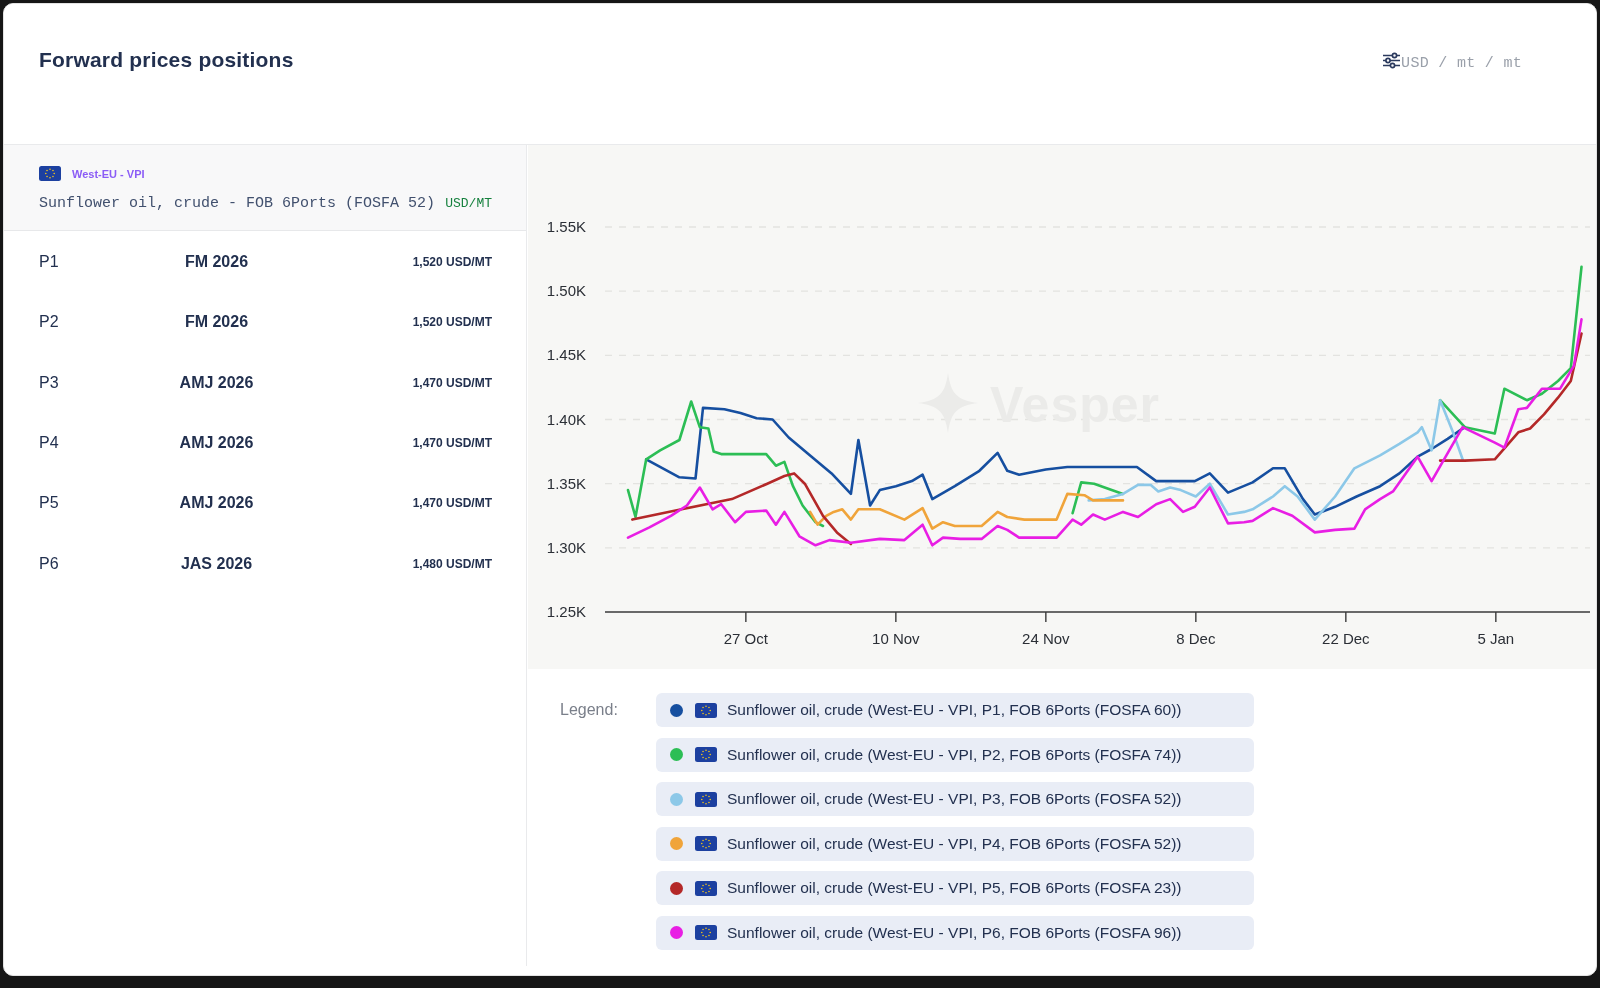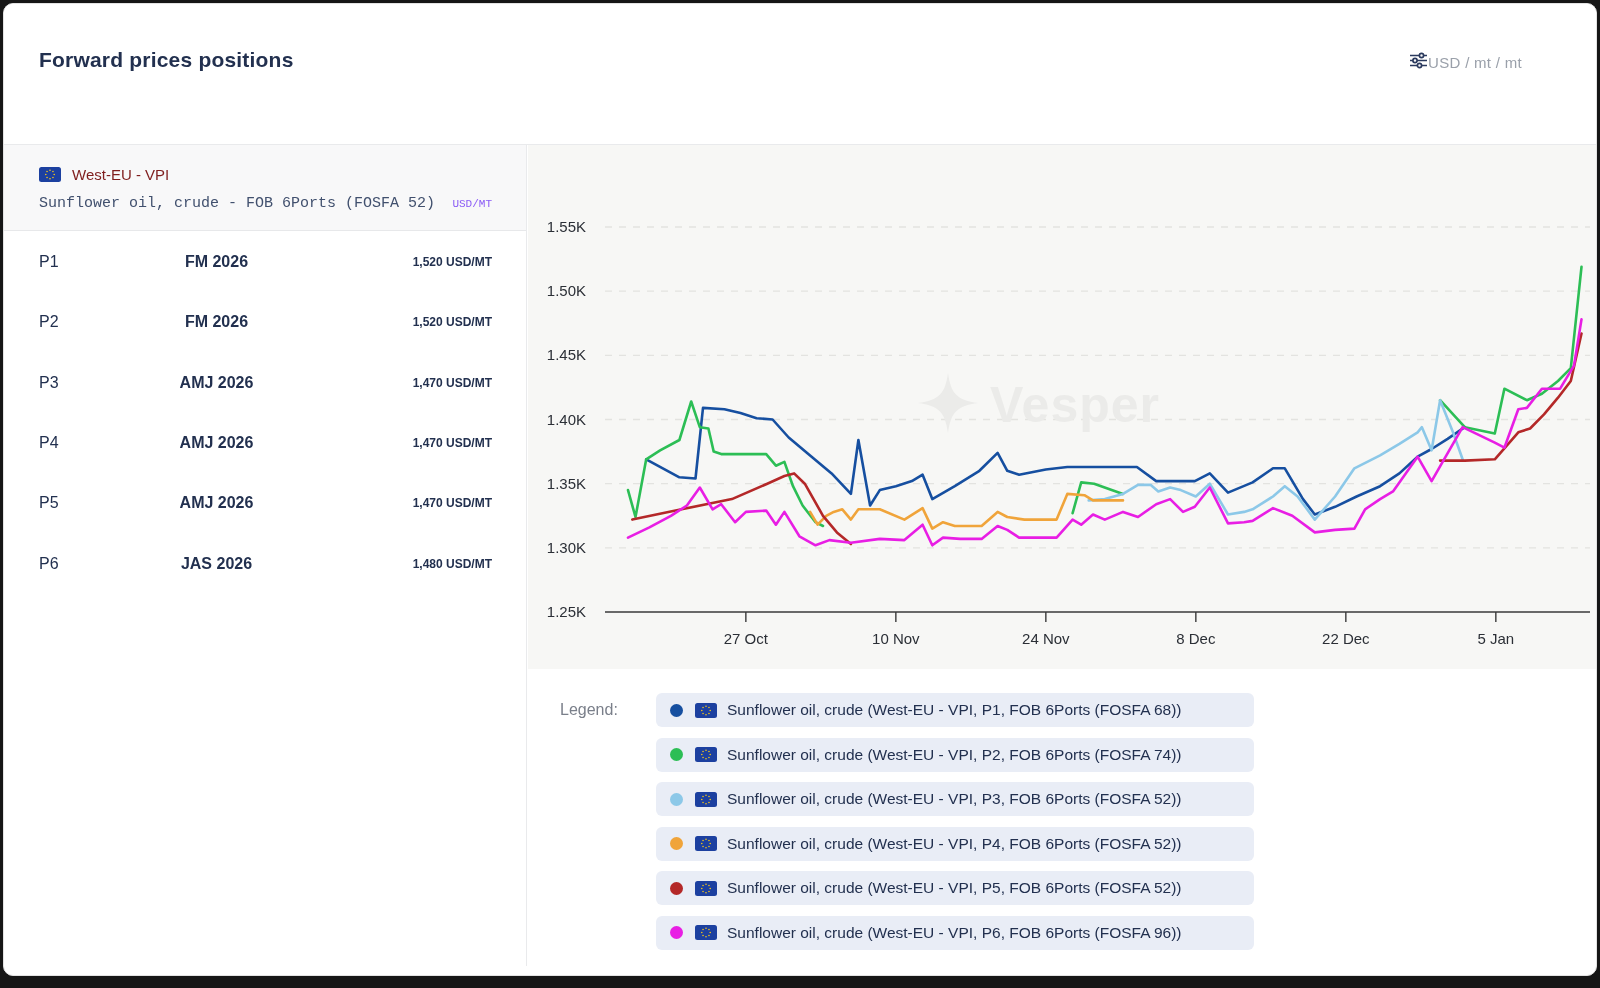--- a/index.html
+++ b/index.html
@@ -3,32 +3,32 @@
 <meta charset="utf-8">
 <style>
   * { margin:0; padding:0; box-sizing:border-box; }
   html,body { width:1600px; height:988px; background:#161616; font-family:"Liberation Sans", sans-serif; }
   .card {
     position:absolute; left:3px; top:3px; width:1594px; height:973px;
     background:#ffffff; border:1px solid #e3e3e3; border-radius:10px; overflow:hidden;
   }
   .card-header { position:absolute; left:0; top:0; width:100%; height:140px; background:#fff; }
   .page-title { position:absolute; left:35px; top:44px; font-size:21px; font-weight:700; color:#22304f; letter-spacing:.2px; }
-  .unit-control { position:absolute; right:74px; top:47px; display:flex; align-items:center; gap:0; cursor:pointer; }
+  .unit-control { position:absolute; right:74px; top:47px; display:flex; align-items:center; gap:0; cursor:pointer;font-family:Liberation Mono, monospace; }
   .unit-text { font-size:15px; color:#9aa0aa; letter-spacing:.3px; }
   .content-divider { position:absolute; left:0; top:140px; width:100%; height:1px; background:#e9eaec; }
 
   
   .left-panel { position:absolute; left:0; top:141px; width:523px; height:821px; background:#fff; border-right:1px solid #e9eaec; }
   .panel-head { position:absolute; left:0; top:0; width:100%; height:86px; background:#f8f8f9; border-bottom:1px solid #e7e8ea; }
   .panel-title-row { position:absolute; left:35px; top:21px; display:flex; align-items:center; gap:11px; }
-  .panel-title { font-size:15px; font-weight:400; color:#7f1d1d; }
+  .panel-title { font-size:11px; font-weight:700; color:#8b5cf6; }
   .panel-sub-row { position:absolute; left:35px; right:34px; top:50px; display:flex; justify-content:space-between; align-items:center;font-family:Liberation Mono, monospace; }
   .panel-sub { font-size:15px; color:#41506e; }
-  .panel-unit { font-size:11px; color:#8b5cf6; }
+  .panel-unit { font-size:13px; color:#15803d; }
   .rows { position:absolute; left:0; top:87px; width:100%; }
   .prow { height:60.3px; display:grid; grid-template-columns:70px 215px 1fr; align-items:center; padding:0 34px 0 35px; cursor:pointer; }
   .prow .c1 { font-size:16px; font-weight:400; color:#22304f; }
   .prow .c2 { font-size:16px; font-weight:700; color:#22304f; text-align:center; }
   .prow .c3 { font-size:12px; font-weight:600; color:#22304f; text-align:right; }
 
   
   .chart-panel { position:absolute; left:524px; top:141px; width:1070px; height:524px; background:#f7f7f5; }
   .chart-panel svg { display:block; }
 
@@ -172,21 +172,21 @@
               <rect width="22" height="15" rx="2.5" fill="#1c40a0"></rect>
               <circle cx="11.00" cy="3.30" r="0.8" fill="#f5c518"></circle>
               <circle cx="13.97" cy="4.53" r="0.8" fill="#f5c518"></circle>
               <circle cx="15.20" cy="7.50" r="0.8" fill="#f5c518"></circle>
               <circle cx="13.97" cy="10.47" r="0.8" fill="#f5c518"></circle>
               <circle cx="11.00" cy="11.70" r="0.8" fill="#f5c518"></circle>
               <circle cx="8.03" cy="10.47" r="0.8" fill="#f5c518"></circle>
               <circle cx="6.80" cy="7.50" r="0.8" fill="#f5c518"></circle>
               <circle cx="8.03" cy="4.53" r="0.8" fill="#f5c518"></circle>
             </svg></span>
-        <span class="legend-text">Sunflower oil, crude (West-EU - VPI, P1, FOB 6Ports (FOSFA 68))</span>
+        <span class="legend-text">Sunflower oil, crude (West-EU - VPI, P1, FOB 6Ports (FOSFA 60))</span>
       </div>
       <div class="legend-pill">
         <span class="legend-dot" style="background: rgb(44, 190, 85);"></span>
         <span class="eu-flag"><svg width="22" height="15" viewBox="0 0 22 15">
               <rect width="22" height="15" rx="2.5" fill="#1c40a0"></rect>
               <circle cx="11.00" cy="3.30" r="0.8" fill="#f5c518"></circle>
               <circle cx="13.97" cy="4.53" r="0.8" fill="#f5c518"></circle>
               <circle cx="15.20" cy="7.50" r="0.8" fill="#f5c518"></circle>
               <circle cx="13.97" cy="10.47" r="0.8" fill="#f5c518"></circle>
               <circle cx="11.00" cy="11.70" r="0.8" fill="#f5c518"></circle>
@@ -232,21 +232,21 @@
               <rect width="22" height="15" rx="2.5" fill="#1c40a0"></rect>
               <circle cx="11.00" cy="3.30" r="0.8" fill="#f5c518"></circle>
               <circle cx="13.97" cy="4.53" r="0.8" fill="#f5c518"></circle>
               <circle cx="15.20" cy="7.50" r="0.8" fill="#f5c518"></circle>
               <circle cx="13.97" cy="10.47" r="0.8" fill="#f5c518"></circle>
               <circle cx="11.00" cy="11.70" r="0.8" fill="#f5c518"></circle>
               <circle cx="8.03" cy="10.47" r="0.8" fill="#f5c518"></circle>
               <circle cx="6.80" cy="7.50" r="0.8" fill="#f5c518"></circle>
               <circle cx="8.03" cy="4.53" r="0.8" fill="#f5c518"></circle>
             </svg></span>
-        <span class="legend-text">Sunflower oil, crude (West-EU - VPI, P5, FOB 6Ports (FOSFA 52))</span>
+        <span class="legend-text">Sunflower oil, crude (West-EU - VPI, P5, FOB 6Ports (FOSFA 23))</span>
       </div>
       <div class="legend-pill">
         <span class="legend-dot" style="background: rgb(232, 30, 228);"></span>
         <span class="eu-flag"><svg width="22" height="15" viewBox="0 0 22 15">
               <rect width="22" height="15" rx="2.5" fill="#1c40a0"></rect>
               <circle cx="11.00" cy="3.30" r="0.8" fill="#f5c518"></circle>
               <circle cx="13.97" cy="4.53" r="0.8" fill="#f5c518"></circle>
               <circle cx="15.20" cy="7.50" r="0.8" fill="#f5c518"></circle>
               <circle cx="13.97" cy="10.47" r="0.8" fill="#f5c518"></circle>
               <circle cx="11.00" cy="11.70" r="0.8" fill="#f5c518"></circle>

